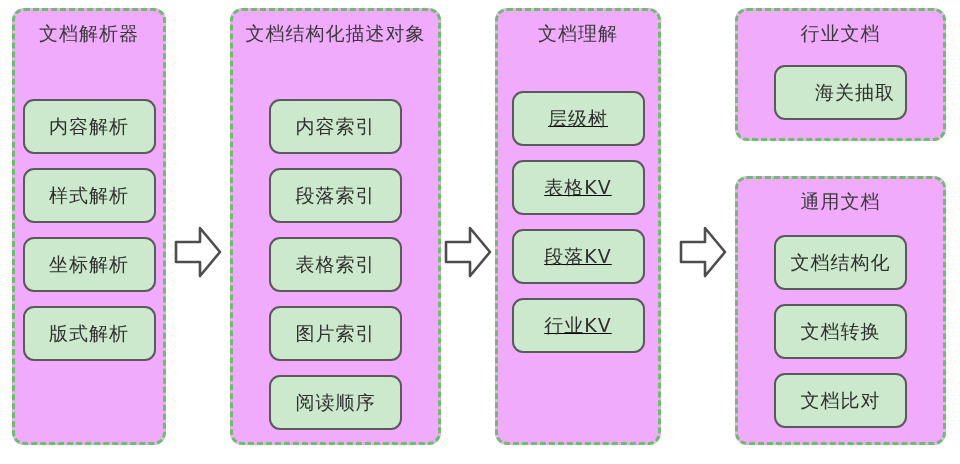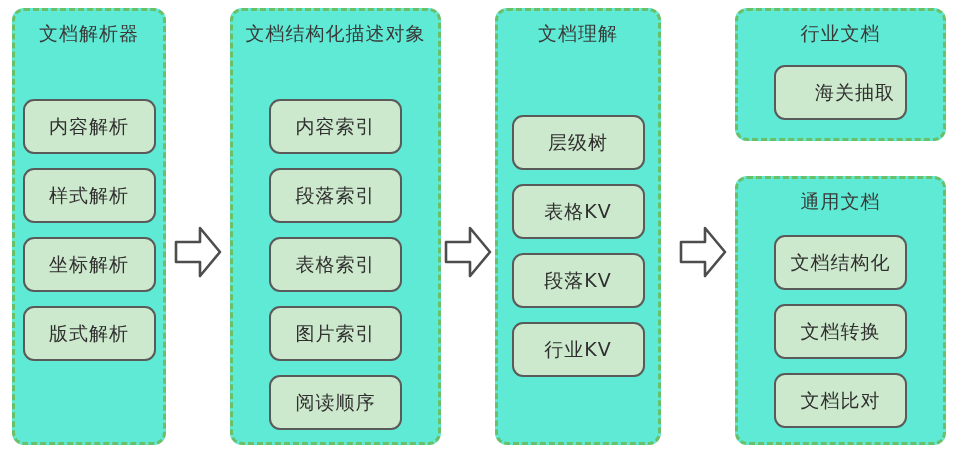--- a/index.html
+++ b/index.html
@@ -11,21 +11,21 @@
     position:relative;
   }
   #diagram{position:relative;width:960px;height:464px;}
 
   
   .panel{
     position:absolute;
     box-sizing:border-box;
     border:3px dashed #6abf69;
     border-radius:12px;
-    background:#5eead4;
+    background:#f0abfc;
   }
   .panel-title{
     position:absolute;
     left:0;right:0;
     top:10px;
     text-align:center;
     font-size:19px;
     color:#3a3a3a;
     letter-spacing:1px;
     white-space:nowrap;
@@ -57,21 +57,21 @@
 
   
   #panel-parser   {left:12px;  top:8px;  width:154px; height:437px;}
   #panel-struct   {left:230px; top:8px;  width:211px; height:437px;}
   #panel-understand{left:495px;top:8px;  width:166px; height:437px;}
   #panel-industry {left:735px; top:8px;  width:211px; height:133px;}
   #panel-general  {left:735px; top:176px;width:211px; height:269px;}
 
   #panel-parser   .nodes{top:88px;}
   #panel-struct   .nodes{top:88px;}
-  #panel-understand .nodes{top:104px;}
+  #panel-understand .nodes{top:80px;text-decoration:underline;}
   #panel-industry .nodes{top:54px;}
   #panel-general  .nodes{top:56px;}
 
   #panel-parser    .node{width:133px;text-align:right;}
   #panel-struct    .node{width:133px;}
   #panel-understand .node{width:133px;}
   #panel-industry  .node{width:133px;padding-left:29px;}
   #panel-general   .node{width:133px;}
 
   #panel-general .nodes{}

